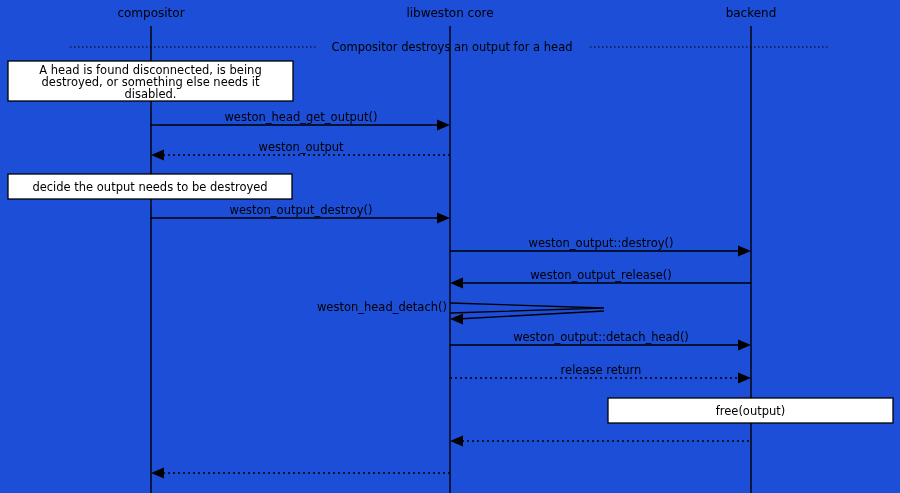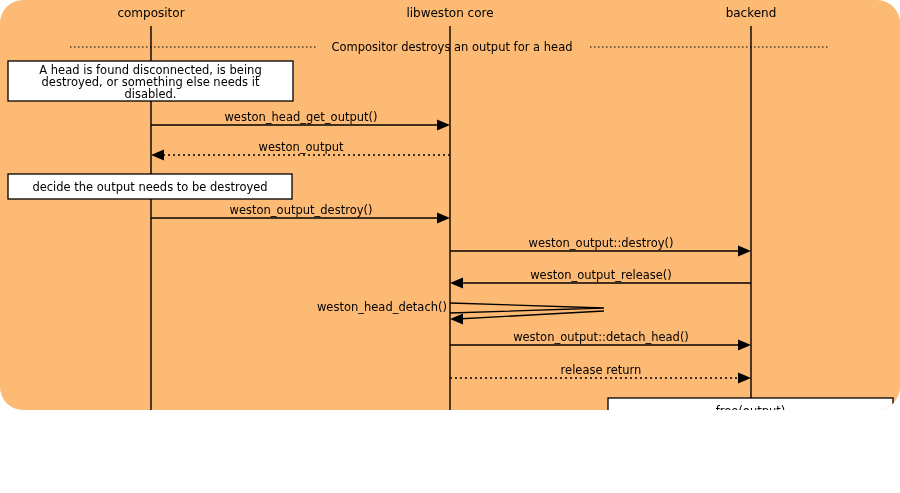--- a/index.html
+++ b/index.html
@@ -6,24 +6,23 @@
     margin: 0;
     padding: 0;
     background: #ffffff;
   }
   body {
     font-family: "DejaVu Sans", "Liberation Sans", sans-serif;
   }
   #diagram-root {
     position: relative;
     width: 900px;
-    height: 410px;
-    background: #fdba74;
+    height: 493px;
+    background: #1d4ed8;
     overflow: hidden;
-    border-radius: 23px;
   }
   #diagram-svg {
     position: absolute;
     top: 0;
     left: 0;
     width: 900px;
     height: 493px;
   }
   .actor-label {
     font-size: 12px;

